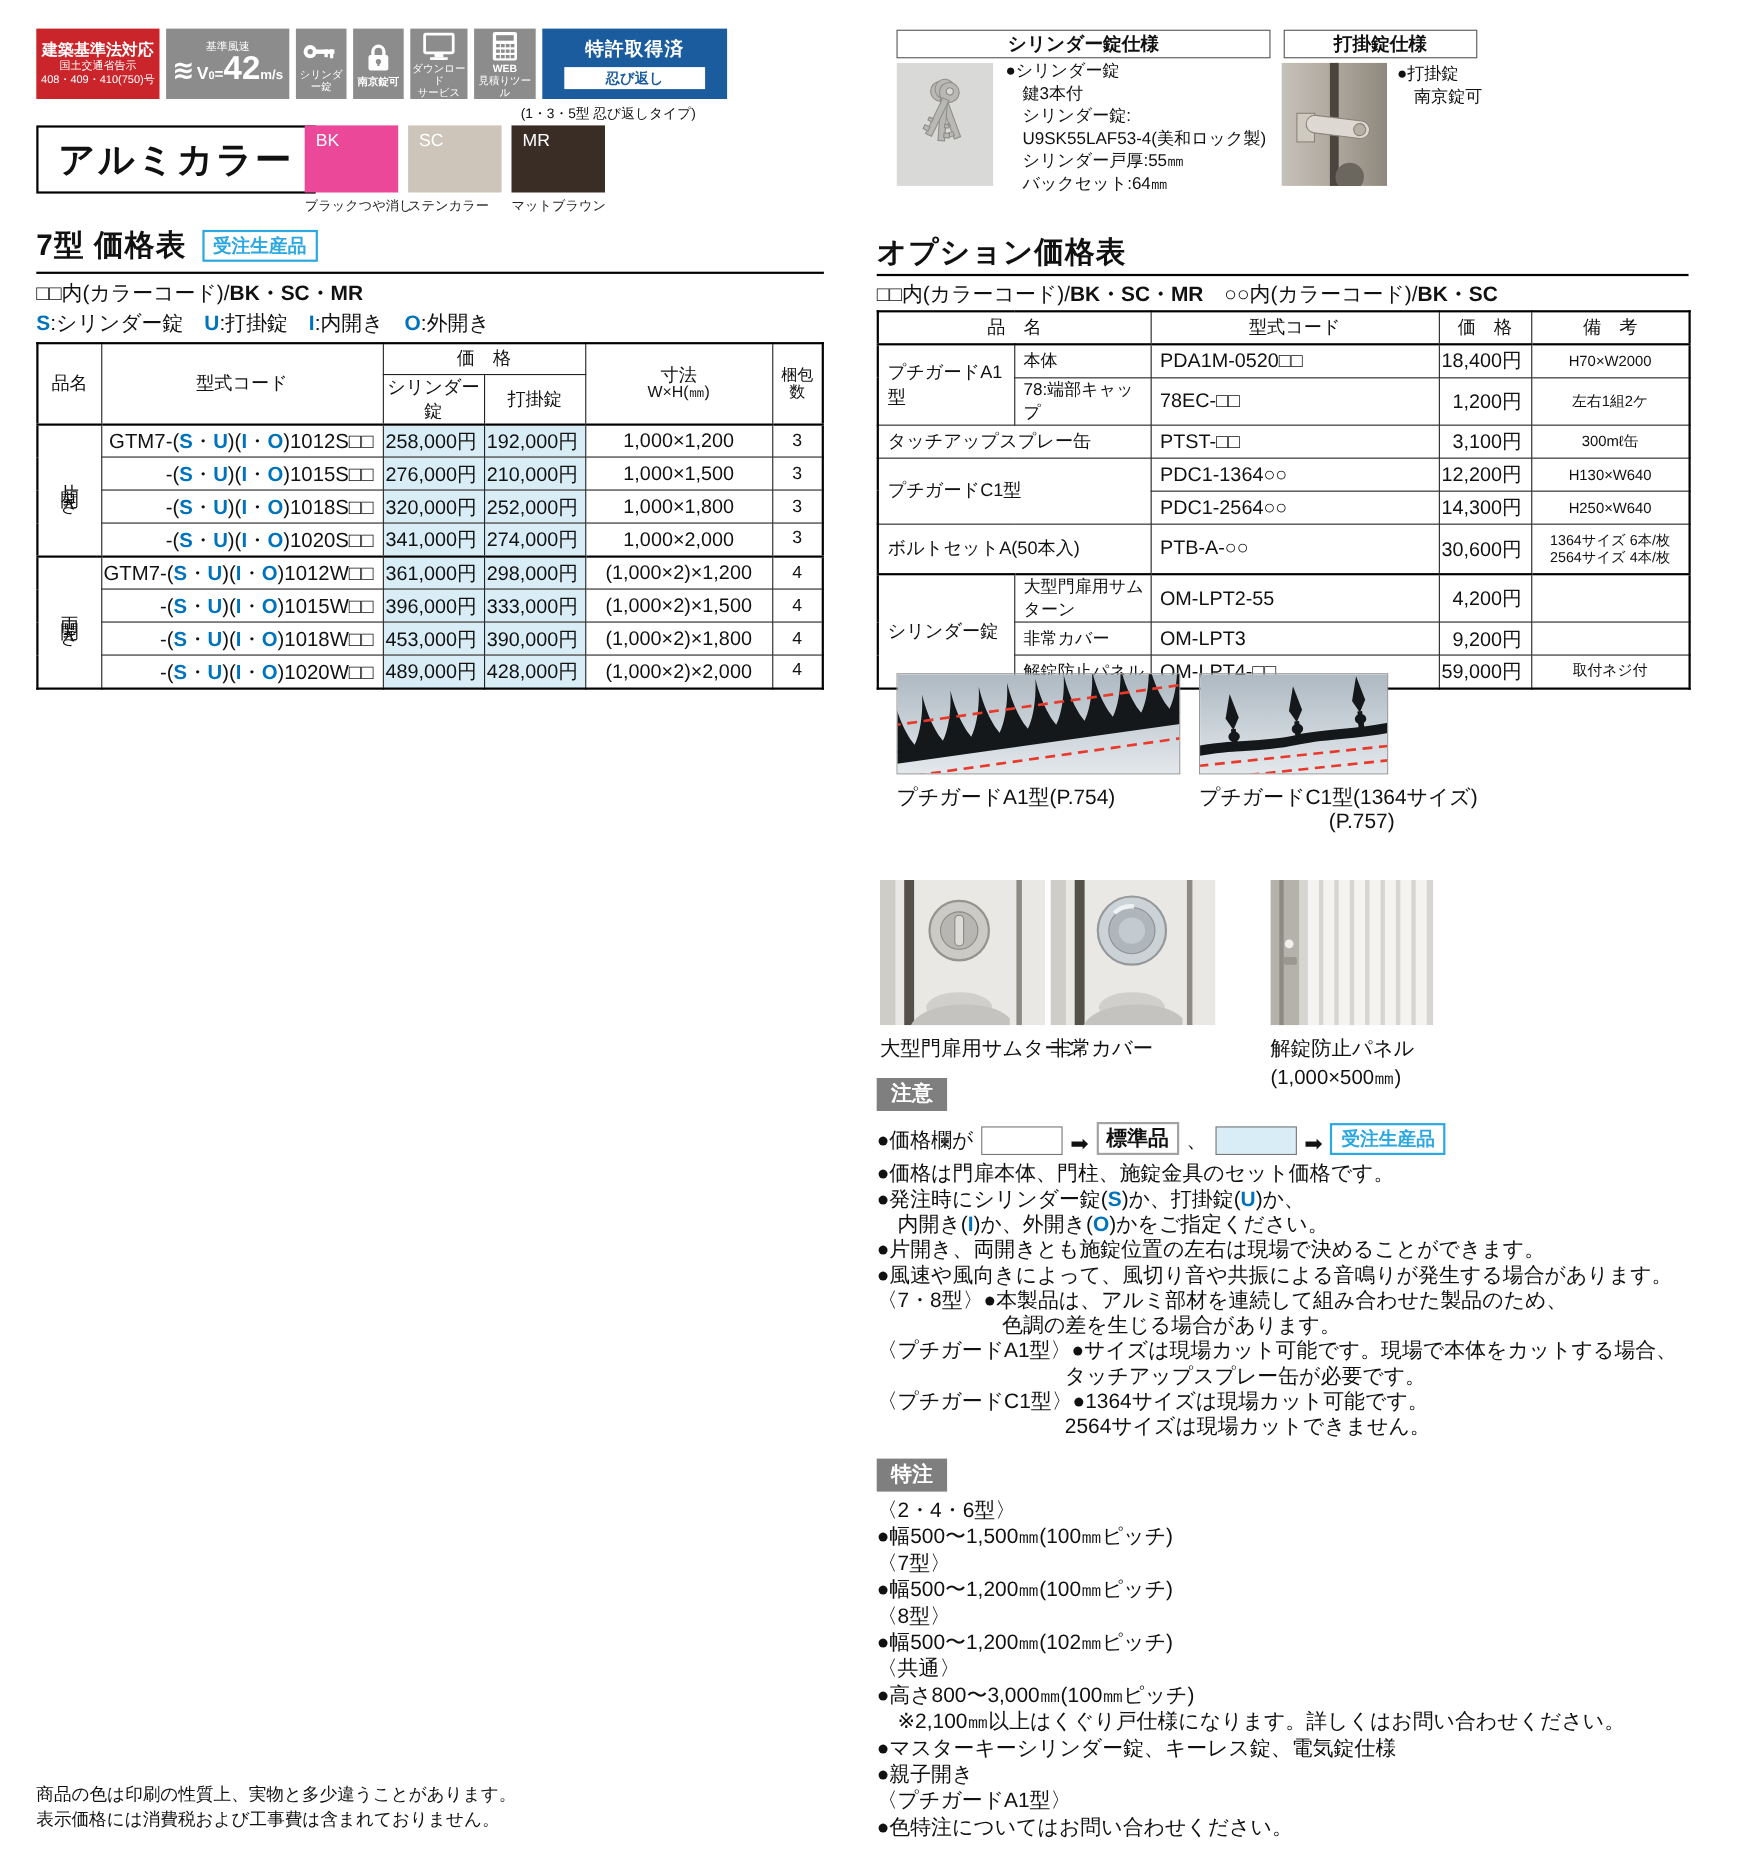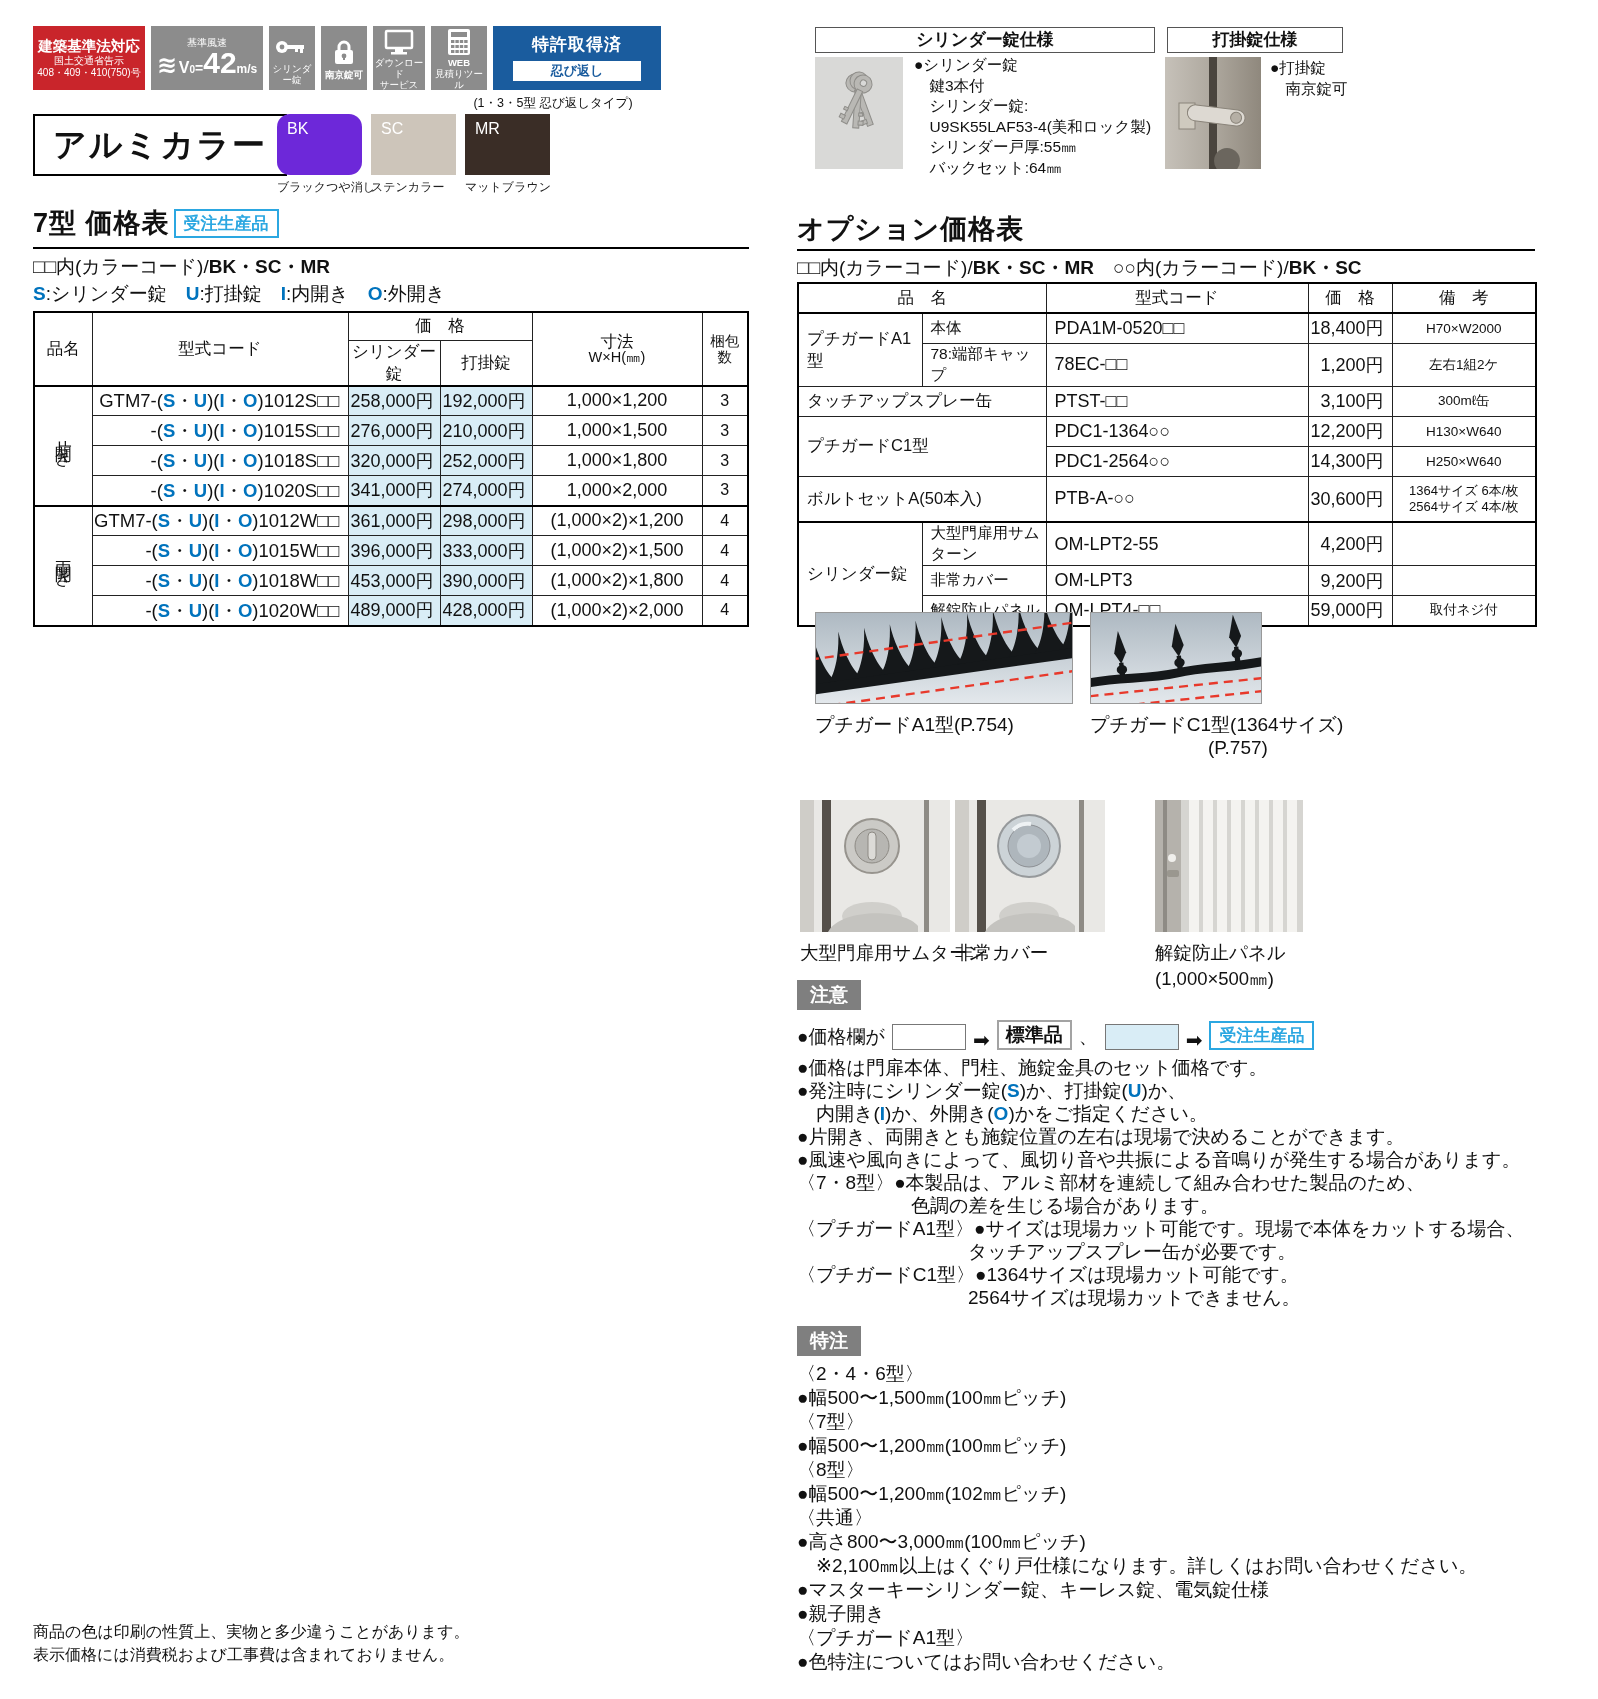--- a/index.html
+++ b/index.html
@@ -31,21 +31,21 @@
   .pat-t{font-size:17px;font-weight:bold;letter-spacing:1px;}
   .pat-strip{background:#fff;color:#1a5c9e;font-weight:bold;font-size:13px;width:128px;margin-top:5px;height:20px;line-height:20px;}
   #patent-cap{left:468px;top:95px;width:170px;text-align:center;font-size:12.5px;white-space:nowrap;}
   
   #alumi-box{left:33px;top:114px;width:250px;height:58px;border:2.5px solid #000;font-size:33px;font-weight:bold;text-align:center;line-height:58px;letter-spacing:2px;}
   #swatches{left:277px;top:114px;display:flex;gap:9px;}
   .swc{width:85px;}
   .sw{height:61px;color:#fff;font-size:16px;box-sizing:border-box;padding:6px 0 0 10px;}
   .swl{font-size:12px;margin-top:4px;white-space:nowrap;color:#222;}
   
-  #p-head{left:33px;top:205px;display:flex;align-items:center;gap:4px;}
+  #p-head{left:33px;top:205px;display:flex;align-items:center;gap:14px;}
   .h1{font-size:27px;font-weight:bold;letter-spacing:1px;}
   .order-badge{border:2px solid #2ba7e1;color:#2ba7e1;font-size:17px;font-weight:bold;padding:1px 8px;background:#fff;white-space:nowrap;}
   #p-hr{left:33px;top:247px;width:716px;border-top:2.5px solid #000;}
   #p-note{left:33px;top:254px;font-size:19px;}
   #p-legend{left:33px;top:281px;font-size:19px;}
   .bl{color:#0073bd;font-weight:bold;}
   .bold{font-weight:bold;}
   table{border-collapse:collapse;table-layout:fixed;}
   #ptable{left:33px;top:311px;}
   #ptable table{width:714px;border:2px solid #000;}
@@ -199,21 +199,21 @@
     <div class="bdg" id="b-patent">
       <div class="pat-t">特許取得済</div>
       <div class="pat-strip">忍び返し</div>
     </div>
   </div>
   <div id="patent-cap" class="abs">(1・3・5型 忍び返しタイプ)</div>
 
   <div id="alumi-box" class="abs">アルミカラー</div>
   <div id="swatches" class="abs">
     <div class="swc">
-      <div class="sw" style="background: #6d28d9; border-radius: 13px;">BK</div>
+      <div class="sw" style="background: #ec4899;">BK</div>
       <div class="swl">ブラックつや消し</div>
     </div>
     <div class="swc">
       <div class="sw" style="background: rgb(205, 197, 186);">SC</div>
       <div class="swl">ステンカラー</div>
     </div>
     <div class="swc">
       <div class="sw" style="background: rgb(58, 45, 38);">MR</div>
       <div class="swl">マットブラウン</div>
     </div>

